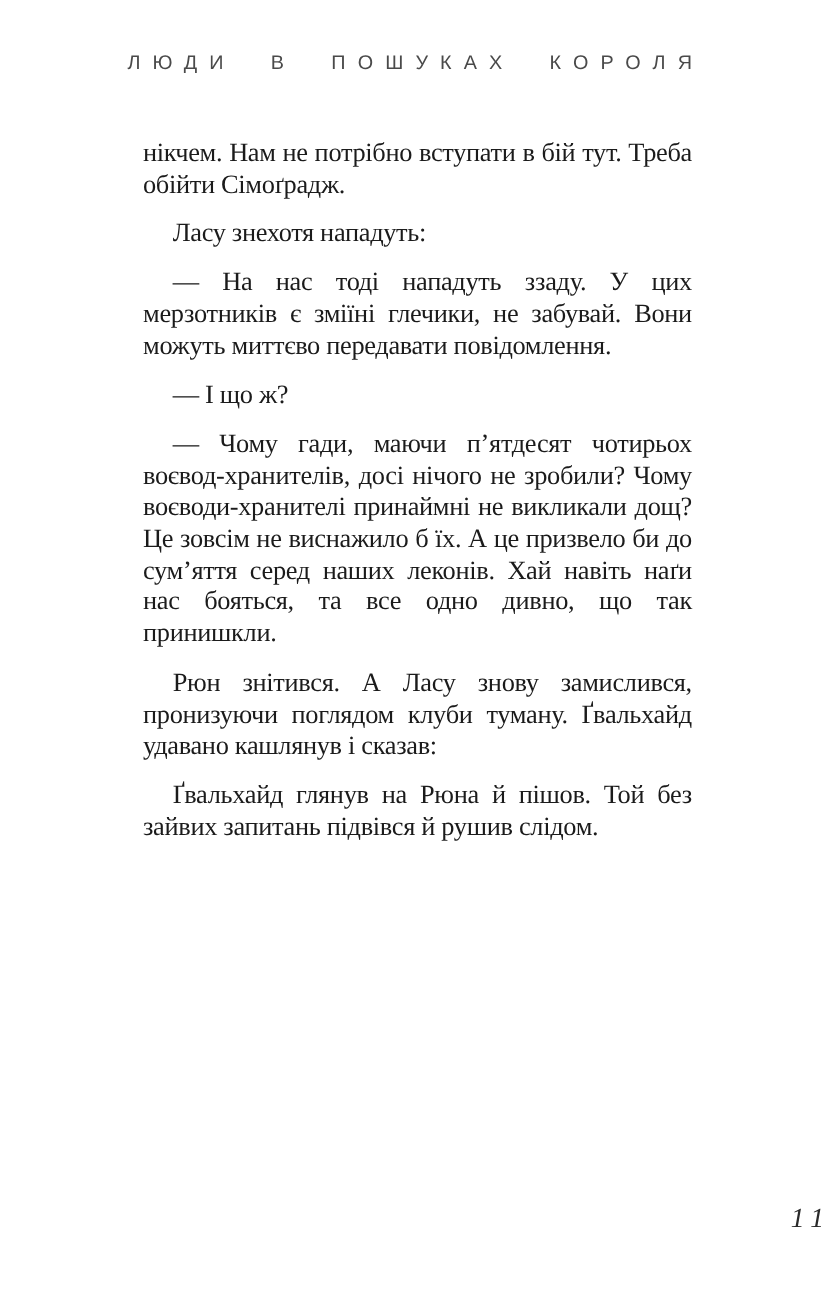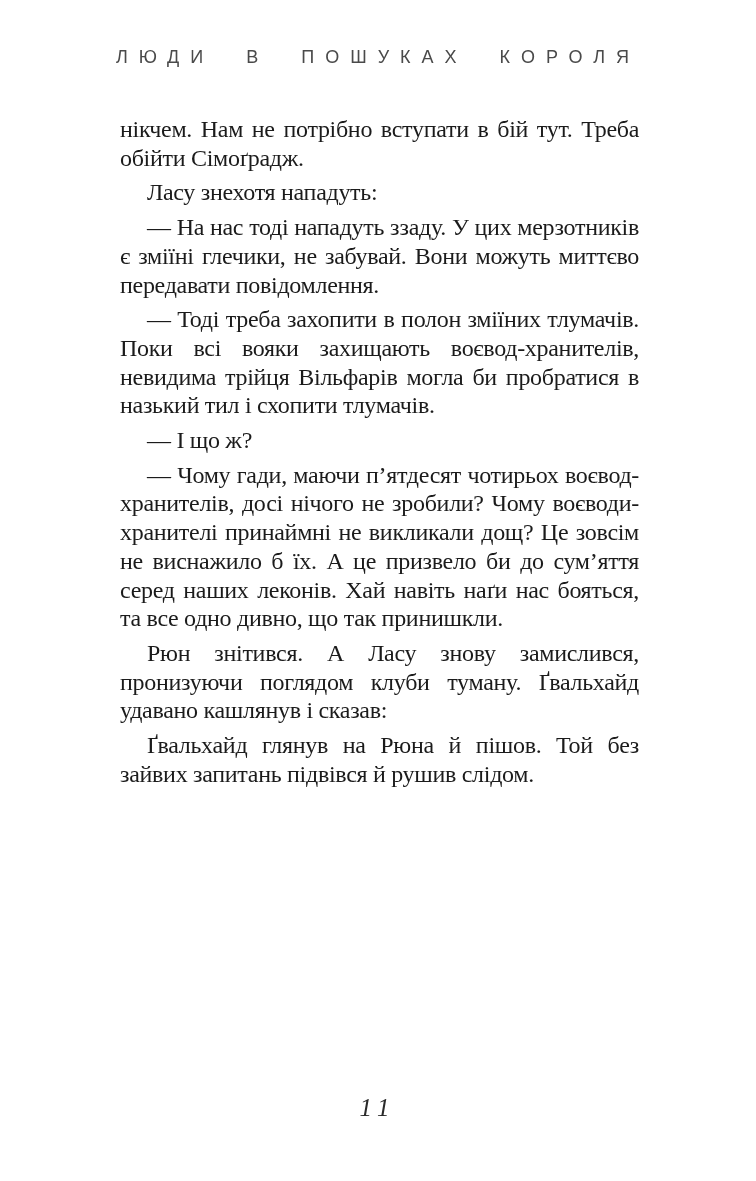--- a/index.html
+++ b/index.html
@@ -35,55 +35,54 @@
     position: absolute;
     left: 114px;
     top: 109px;
     width: 531px;
     font-size: 24px;
     line-height: 28.7px;
     letter-spacing: -0.3px;
     text-align: justify;
   }
   .text-block p {
-    margin: 6px;
+    margin: 16px;
     padding: 0;
     text-indent: 27px;
   }
   .text-block p.no-indent {
     text-indent: 0;
   }
   .italic {
     font-style: italic;
   }
   .page-number {
     position: absolute;
     top: 1094px;
     left: 0;
     width: 756px;
-    text-align: center;
+    text-align: right;
     font-family: "Liberation Serif", serif;
     font-style: italic;
     font-size: 25px;
     letter-spacing: 7px;
     color: #2a2a2a;
   }
 </style>
 </head>
 <body>
 
 <div class="page">
 
   <div class="running-header">ЛЮДИ В ПОШУКАХ КОРОЛЯ</div>
 
   <div class="text-block">
     <p class="no-indent">нікчем. Нам не потрібно вступати в бій тут. Треба обійти Сімоґрадж.</p>
     <p>Ласу знехотя нападуть:</p>
     <p>— На нас тоді нападуть ззаду. У цих мерзотників є зміїні глечики, не забувай. Вони можуть миттєво передавати повідомлення.</p>
-    <p>— Тоді треба захопити в полон зміїних тлумачів. Поки всі вояки захищають воєвод-хранителів, невидима трійця Вільфарів могла би пробратися в назький тил і схопити тлумачів.</p>
     <p>— І що ж?</p>
     <p>— Чому гади, маючи п’ятдесят чотирьох воєвод-хранителів, досі нічого не зробили? Чому воєводи-хранителі принаймні не викликали дощ? Це зовсім не виснажило б їх. А це призвело би до сум’яття серед наших леконів. Хай навіть наґи нас бояться, та все одно дивно, що так принишкли.</p>
     <p>Рюн знітився. А Ласу знову замислився, пронизуючи поглядом клуби туману. Ґвальхайд удавано кашлянув і сказав:</p>
     <p><span></span><span class="italic"></span><span></span></p>
     <p>Ґвальхайд глянув на Рюна й пішов. Той без зайвих запитань підвівся й рушив слідом.</p>
     <p></p>
   </div>
 
   <div class="page-number">11</div>
 

